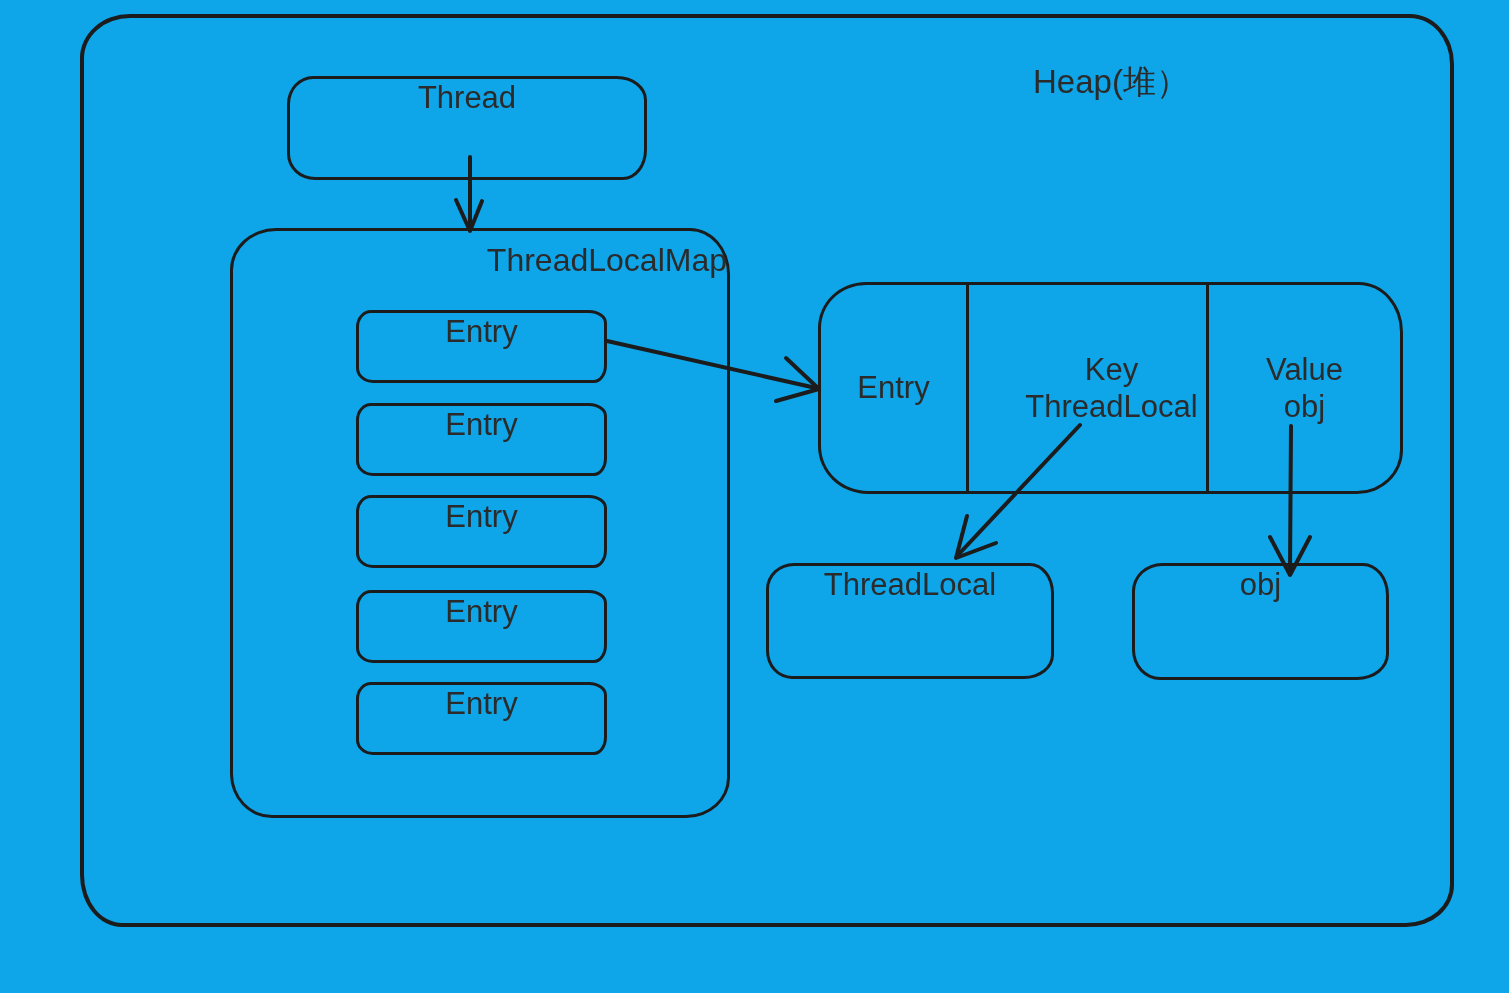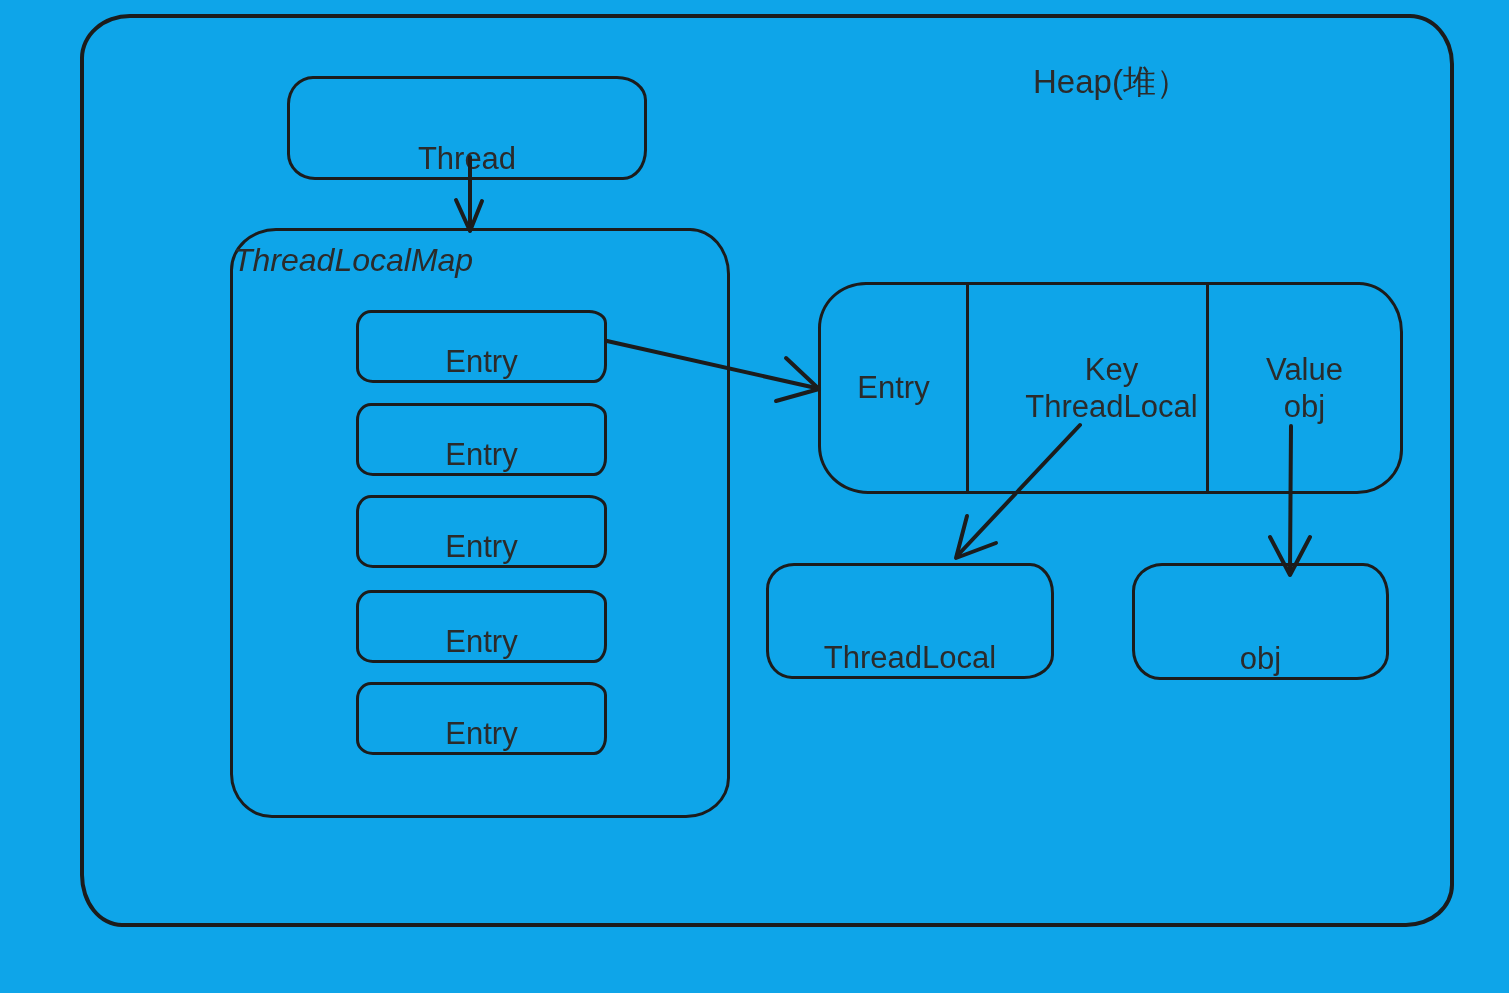--- a/index.html
+++ b/index.html
@@ -15,21 +15,21 @@
     font-family: "Liberation Sans", sans-serif;
     color: #2b2b2b;
     overflow: hidden;
   }
   .box {
     position: absolute;
     box-sizing: border-box;
     border: 3.5px solid #1c1c1c;
     background: transparent;
     display: flex;
-    align-items: flex-end;
+    align-items: flex-start;
     justify-content: center;
   }
   .label {
     font-size: 31px;
     line-height: 1.2;
     color: #2b2b2b;
     text-align: center;
     white-space: nowrap;
   }
   
@@ -49,22 +49,21 @@
     left: 287px; top: 76px;
     width: 360px; height: 104px;
     border-radius: 26px 30px 24px 28px / 28px 24px 30px 26px;
   }
   
   .map {
     left: 230px; top: 228px;
     width: 500px; height: 590px;
     border-radius: 46px 40px 44px 42px / 42px 46px 40px 44px;
     align-items: flex-start;
-    justify-content: flex-start;
-    font-style: italic;
+    justify-content: flex-end;
   }
   .map-title {
     margin-top: 10px;
     font-size: 32px;
   }
   
   .entry {
     left: 356px;
     width: 251px; height: 73px;
     border-width: 3px;

